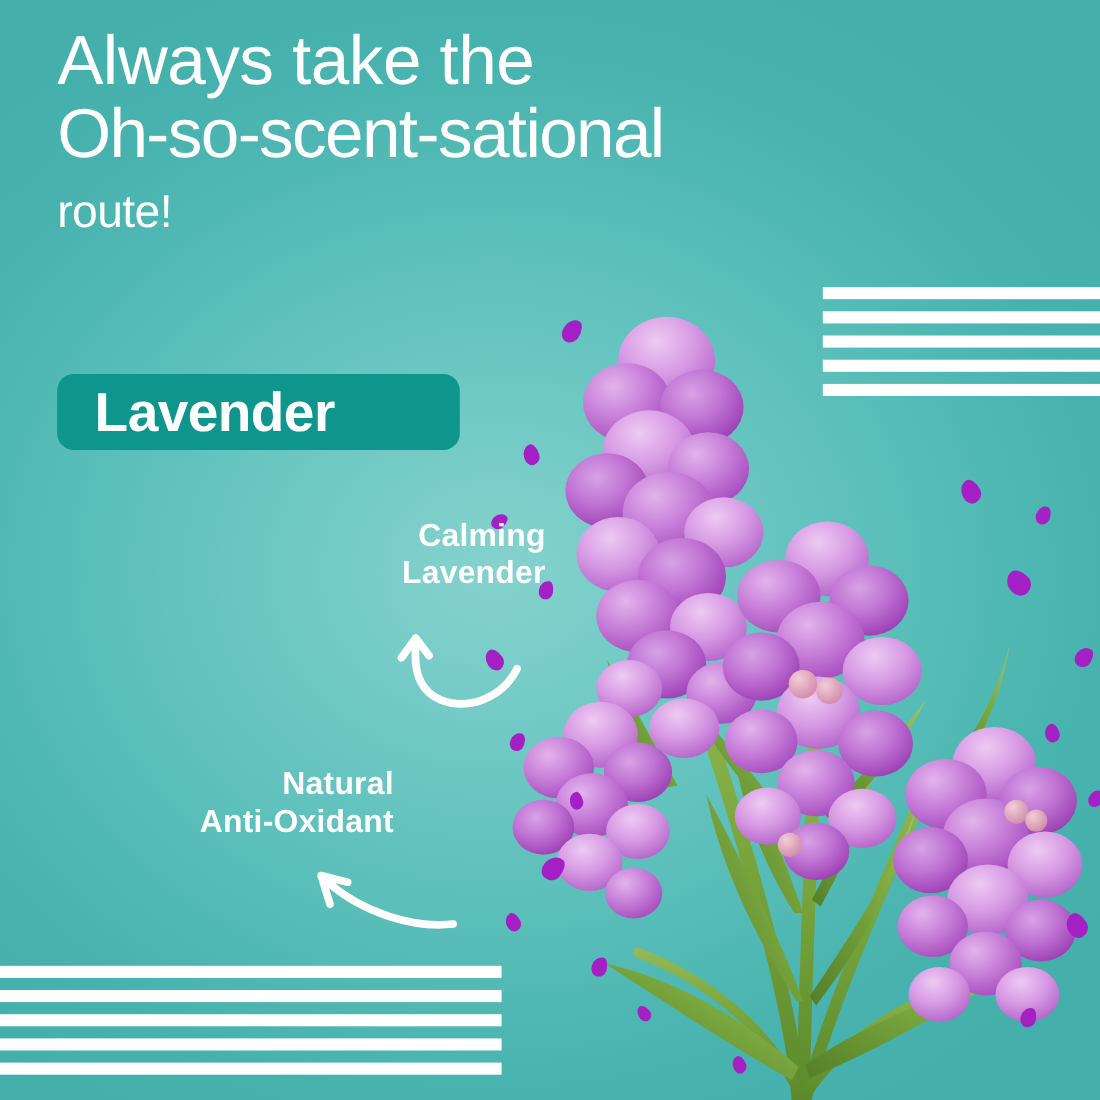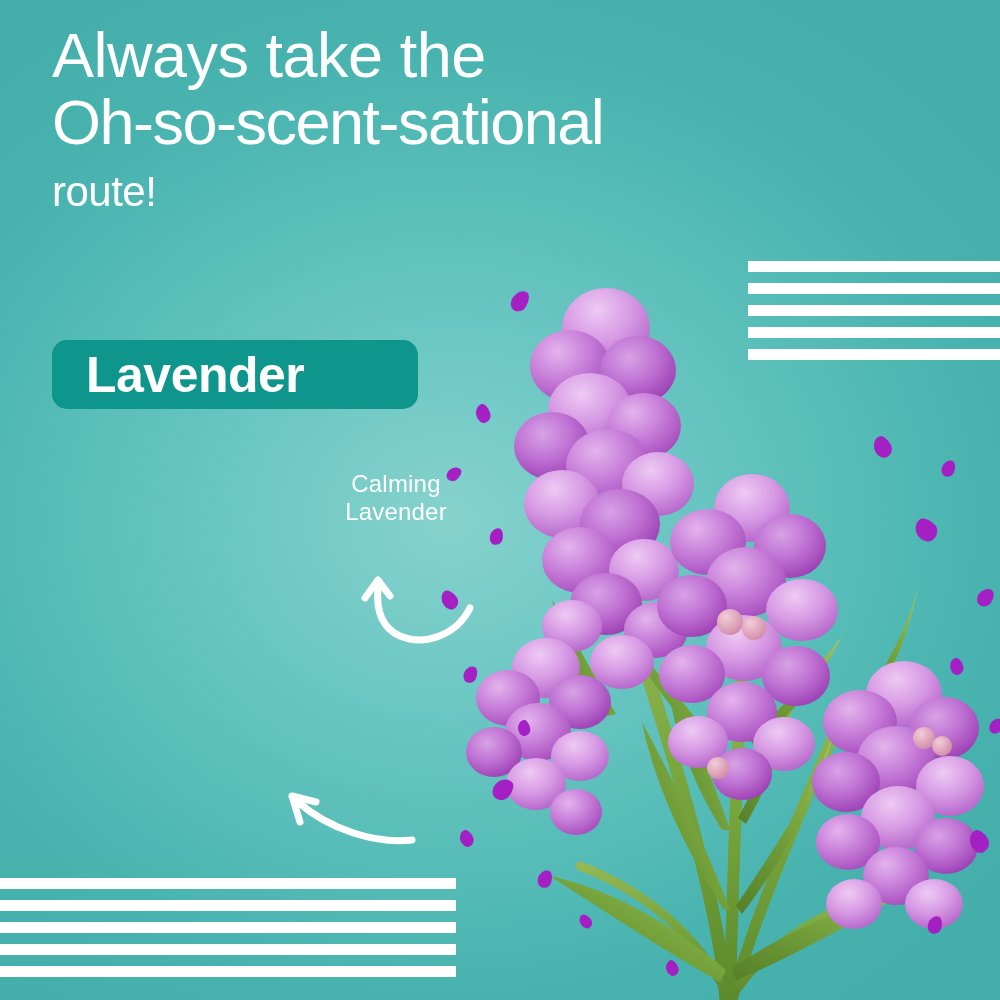--- a/index.html
+++ b/index.html
@@ -26,22 +26,22 @@
   .badge{
     position:absolute;left:52px;top:340px;width:366px;height:69px;
     background:#0e968c;border-radius:15px;
     display:flex;align-items:center;
   }
   .badge-label{
     color:#ffffff;font-size:50px;font-weight:800;letter-spacing:-0.5px;
     padding-left:34px;
   }
   
-  .anno{position:absolute;color:#ffffff;text-align:center;line-height:1.18;
-        font-size:24px;font-weight:400;letter-spacing:0.2px;}
+  .anno{position:absolute;color:#ffffff;text-align:right;line-height:1.18;
+        font-size:29px;font-weight:700;letter-spacing:0.2px;}
   .anno-1{left:296px;top:470px;width:200px;}
   .anno-2{left:128px;top:696px;width:230px;}
   .anno span{display:block;white-space:nowrap;}
   
   .arrow{position:absolute;}
   .arrow-1{left:352px;top:552px;width:130px;height:100px;}
   .arrow-2{left:272px;top:782px;width:150px;height:70px;}
   
   .stripes{position:absolute;display:flex;flex-direction:column;}
   .stripes-tr{left:748px;top:261px;width:252px;gap:11px;}
@@ -215,20 +215,24 @@
     <span>Calming</span>
     <span>Lavender</span>
   </div>
   <div class="arrow arrow-1">
     <svg width="130" height="100" viewBox="0 0 130 100" xmlns="http://www.w3.org/2000/svg">
       <path d="M118 56 C104 84 72 94 48 84 C30 76 24 58 26 36" stroke="#ffffff" stroke-width="7" fill="none" stroke-linecap="round"></path>
       <path d="M26 28 L13 46 M26 28 L38 44" stroke="#ffffff" stroke-width="7" fill="none" stroke-linecap="round" stroke-linejoin="round"></path>
     </svg>
   </div>
 
+  <div class="anno anno-2">
+    <span>Natural</span>
+    <span>Anti-Oxidant</span>
+  </div>
   <div class="arrow arrow-2">
     <svg width="150" height="70" viewBox="0 0 150 70" xmlns="http://www.w3.org/2000/svg">
       <path d="M140 58 C104 62 58 48 26 20" stroke="#ffffff" stroke-width="7" fill="none" stroke-linecap="round"></path>
       <path d="M20 14 L44 20 M20 14 L28 40" stroke="#ffffff" stroke-width="7" fill="none" stroke-linecap="round" stroke-linejoin="round"></path>
     </svg>
   </div>
 
   <div class="stripes stripes-tr">
     <div class="stripe"></div>
     <div class="stripe"></div>

